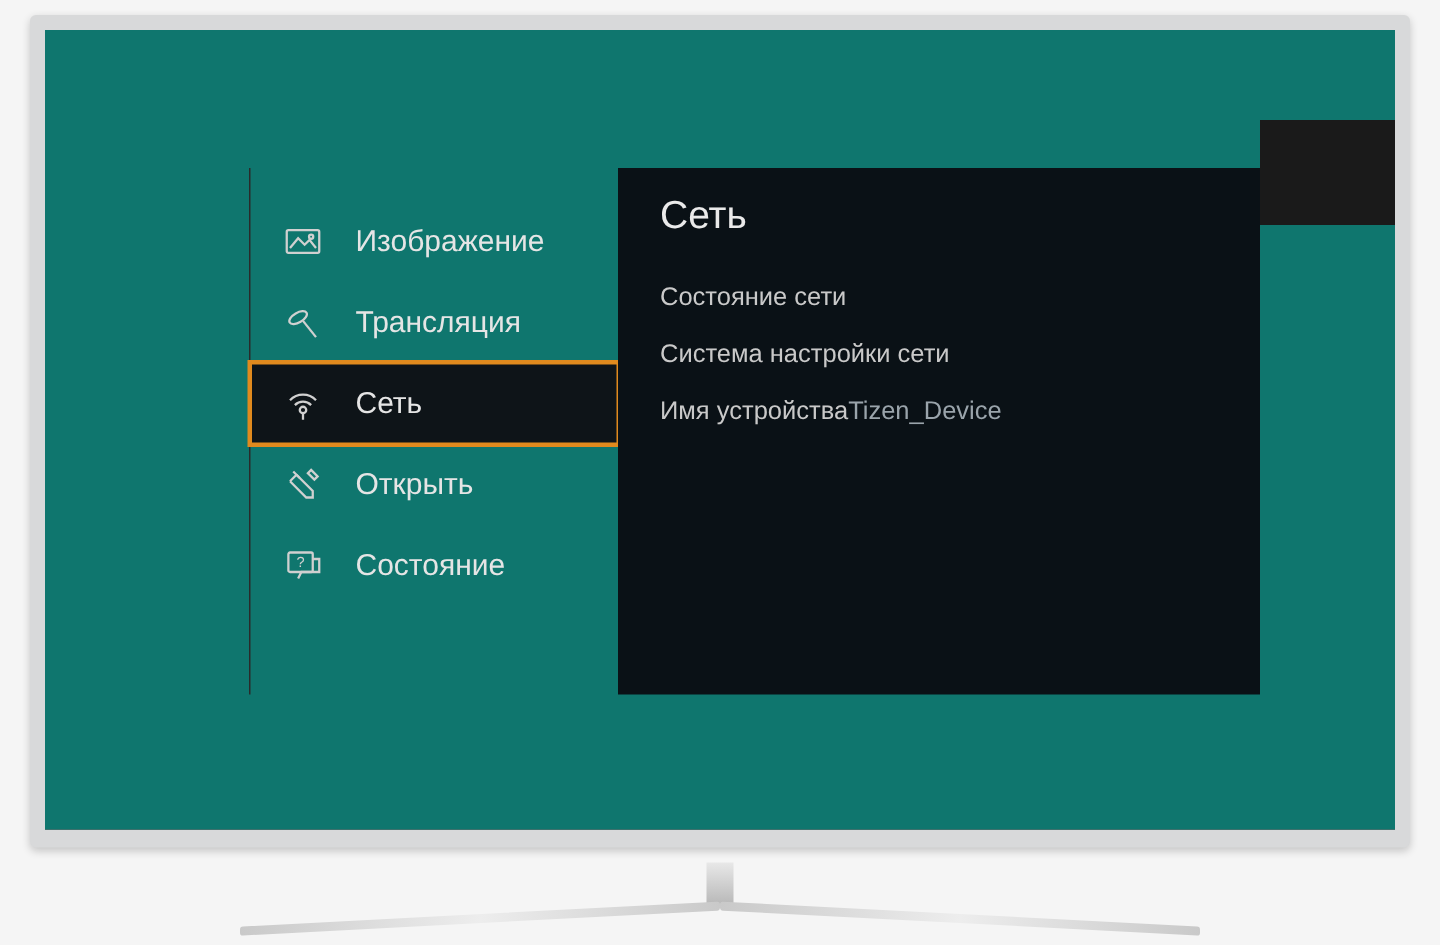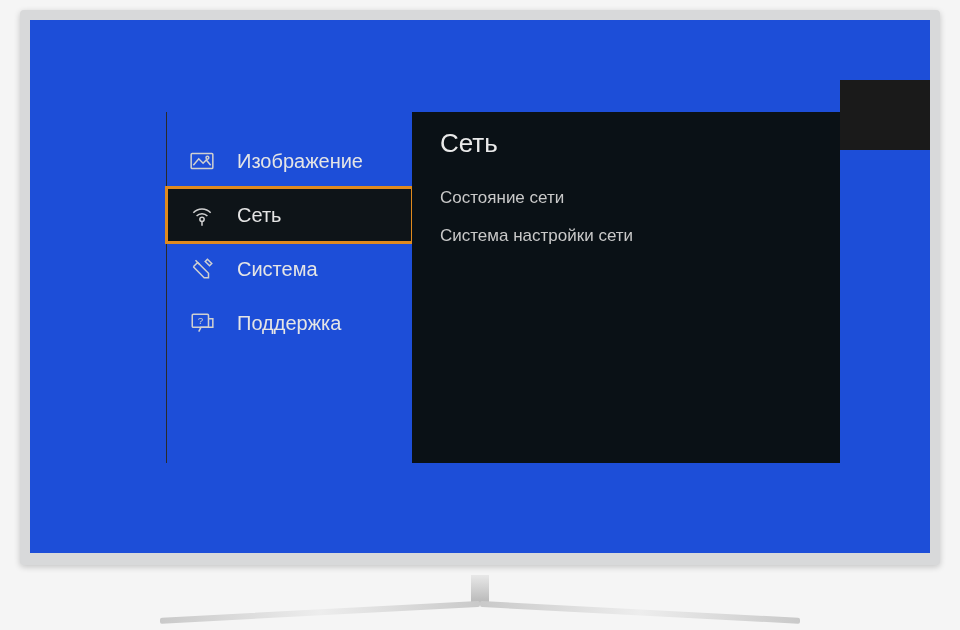--- a/index.html
+++ b/index.html
@@ -51,21 +51,21 @@
     height: 6px;
     background: linear-gradient(90deg,#c9c9c9,#ededed,#c9c9c9);
     border-radius: 2px;
   }
   .stand-leg.left { transform: skewY(-3deg); transform-origin: right center; }
   .stand-leg.right { transform: skewY(3deg); transform-origin: left center; }
 
   .screen {
     position: absolute;
     inset: 0;
-    background: #1d4ed8;
+    background: #0f766e;
     color: #e5e5e5;
   }
 
   .corner-accent {
     position: absolute;
     top: 60px;
     right: 0;
     width: 90px;
     height: 70px;
     background: #1a1a1a;
@@ -153,20 +153,29 @@
             <svg viewBox="0 0 24 24">
                 <rect x="2" y="5" width="20" height="14" rx="1"></rect>
                 <path d="M4 16 L9 10 L13 14 L16 11 L20 16"></path>
                 <circle cx="17" cy="9" r="1.3"></circle>
               </svg>
           </span>
           <span>Изображение</span>
         </div>
 
 
+        <div class="sidebar-item">
+          <span class="icon">
+            <svg viewBox="0 0 24 24">
+                <ellipse cx="9" cy="9" rx="6" ry="3" transform="rotate(-30 9 9)"></ellipse>
+                <path d="M12 11 L20 21"></path>
+              </svg>
+          </span>
+          <span>Трансляция</span>
+        </div>
 
         <div class="sidebar-item selected">
           <span class="icon">
             <svg viewBox="0 0 24 24">
                 <circle cx="12" cy="16" r="2"></circle>
                 <path d="M7 13 A7 7 0 0 1 17 13"></path>
                 <path d="M4 10 A11 11 0 0 1 20 10"></path>
                 <path d="M12 18 L12 22"></path>
               </svg>
           </span>
@@ -174,49 +183,53 @@
         </div>
 
         <div class="sidebar-item">
           <span class="icon">
             <svg viewBox="0 0 24 24">
                 <path d="M6 4 L10 8 M8 6 L4 10"></path>
                 <path d="M4 10 L14 20 L18 20 L18 16 L8 6"></path>
                 <path d="M17 3 L21 7 L19 9 L15 5 Z"></path>
               </svg>
           </span>
-          <span>Система</span>
+          <span>Открыть</span>
         </div>
 
         <div class="sidebar-item">
           <span class="icon">
             <svg viewBox="0 0 24 24">
                 <rect x="3" y="4" width="15" height="12" rx="1"></rect>
                 <path d="M18 8 L22 8 L22 16 L11 16 L9 20"></path>
                 <text x="8" y="13" font-size="9" fill="#d0d0d0" stroke="none">?</text>
               </svg>
           </span>
-          <span>Поддержка</span>
+          <span>Состояние</span>
         </div>
 
       </div>
 
       <div class="content">
         <div class="content-title">Сеть</div>
 
         <div class="content-row">
           <span>Состояние сети</span>
           <span class="value"></span>
         </div>
 
         <div class="content-row">
           <span>Система настройки сети</span>
           <span class="value"></span>
         </div>
 
+        <div class="content-row">
+          <span>Имя устройства</span>
+          <span class="value">Tizen_Device</span>
+        </div>
 
       </div>
 
     </div>
   </div>
 </div>
 
 <div class="tv-stand">
   <div class="stand-neck"></div>
   <div class="stand-base">

